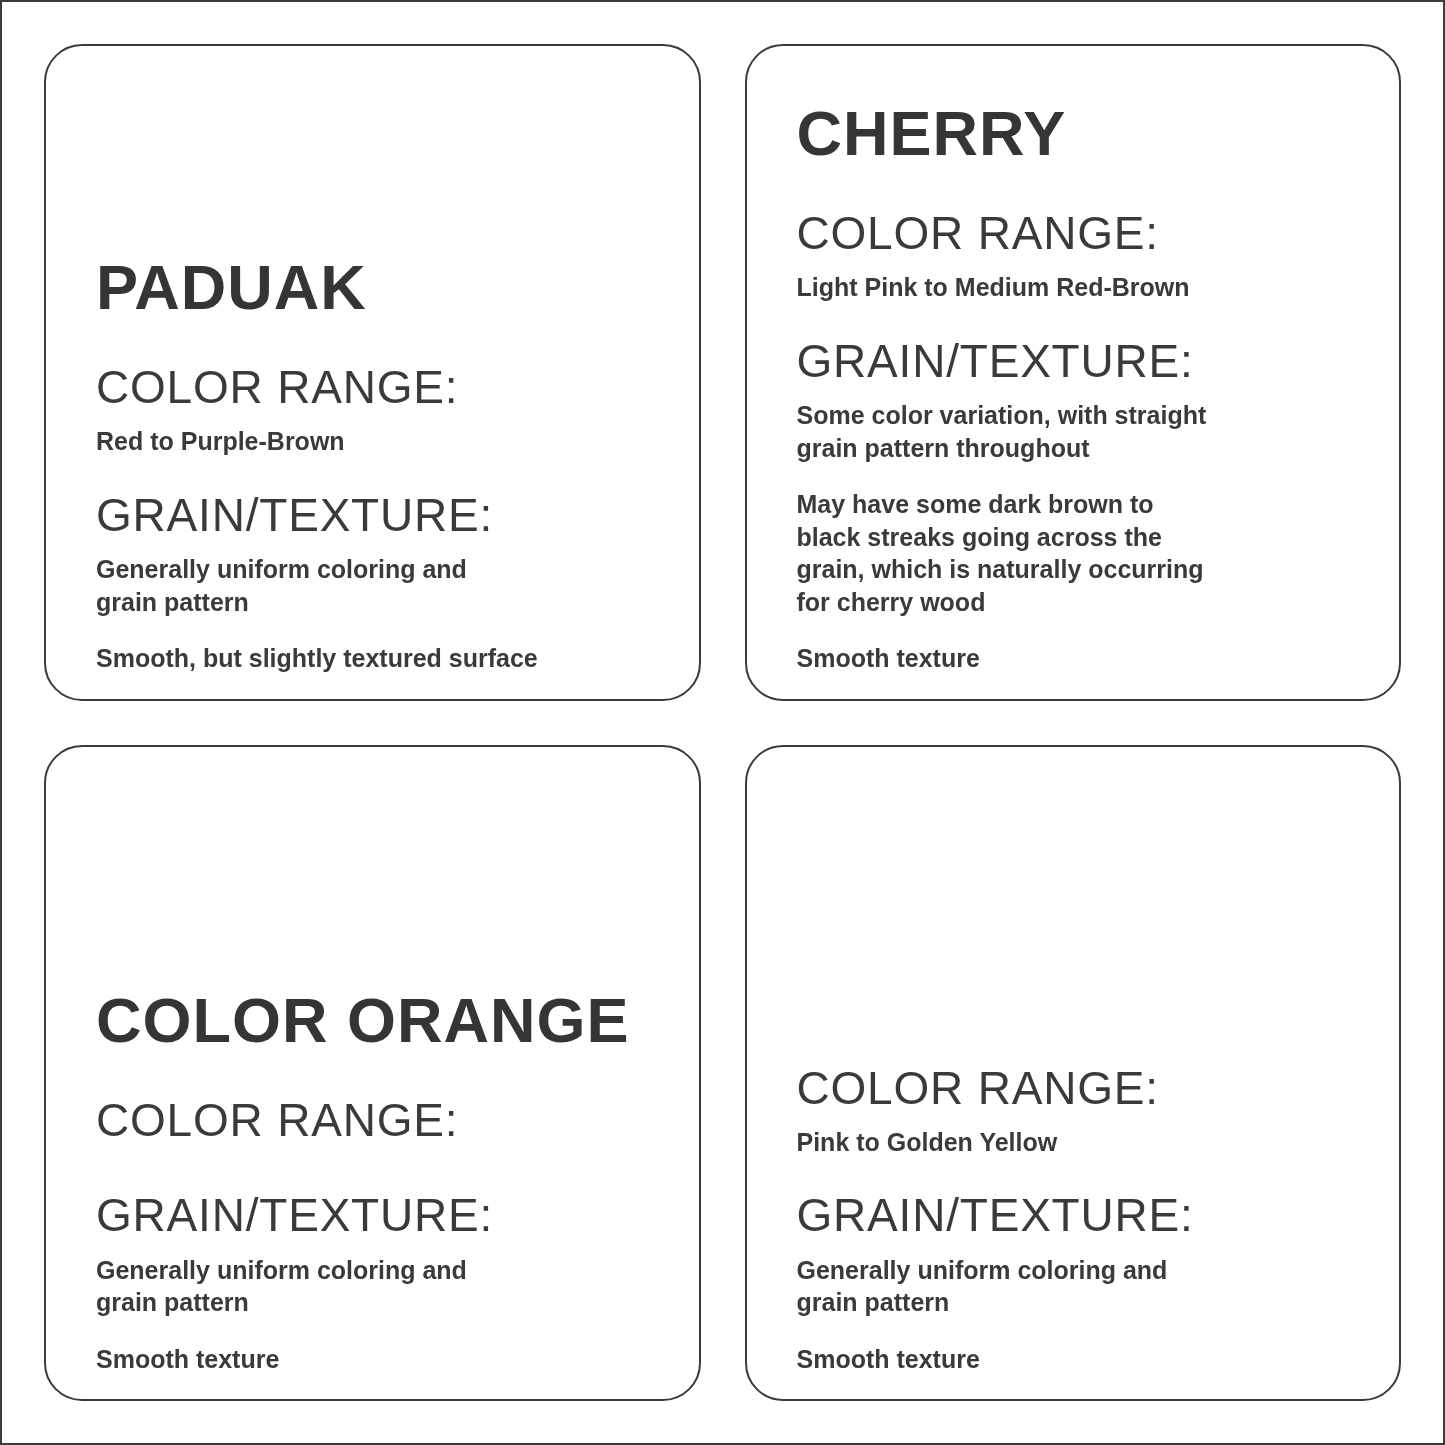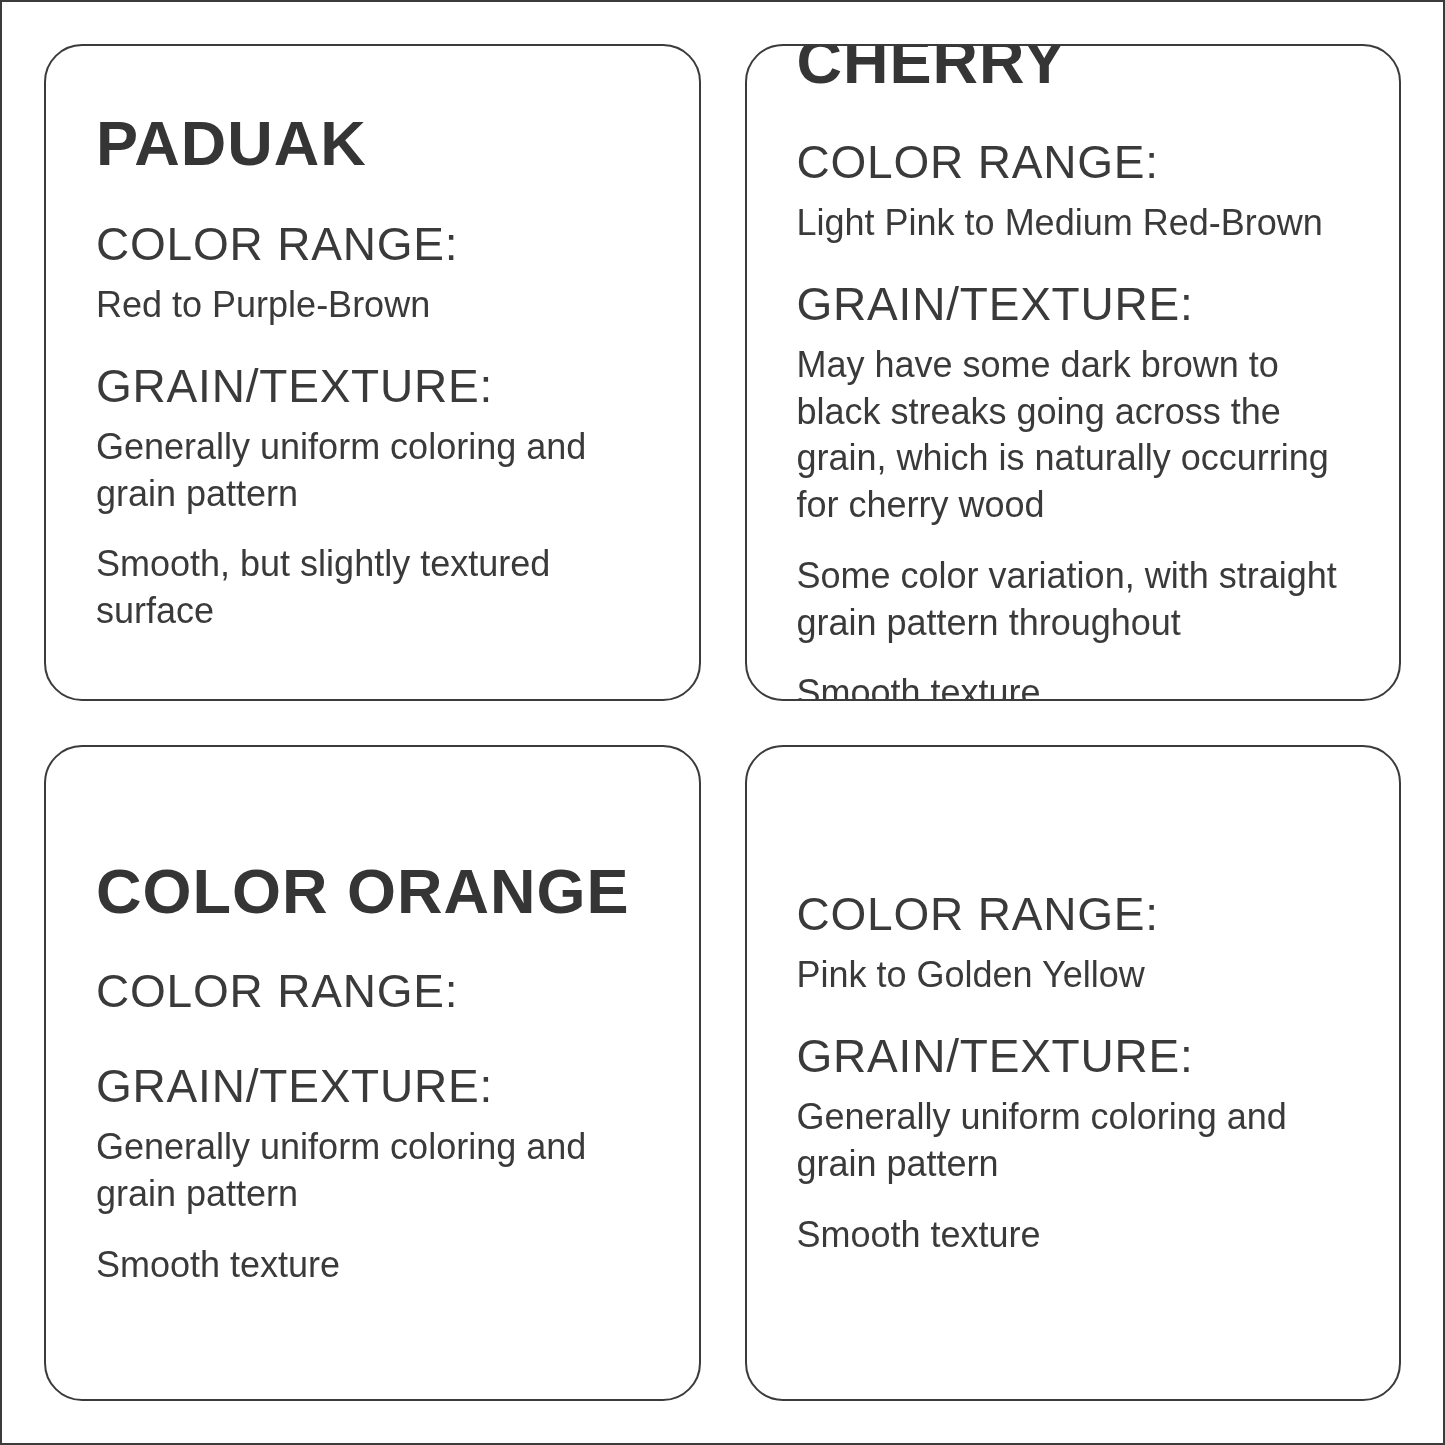--- a/index.html
+++ b/index.html
@@ -27,21 +27,21 @@
     gap: 44px;
   }
   .card {
     box-sizing: border-box;
     border: 2px solid #3b3b3b;
     border-radius: 38px;
     background: #ffffff;
     padding: 24px 38px 24px 50px;
     display: flex;
     flex-direction: column;
-    justify-content: center;
+    justify-content: flex-end;
     overflow: hidden;
   }
   .card-title {
     font-size: 63px;
     font-weight: 700;
     letter-spacing: 1px;
     line-height: 1.1;
     margin: 0 0 38px 0;
     color: #353535;
   }
@@ -49,22 +49,22 @@
   .section + .section { margin-top: 30px; }
   .sec-heading {
     font-size: 46px;
     font-weight: 400;
     letter-spacing: 0.8px;
     line-height: 1.2;
     margin: 0 0 10px 0;
     color: #3a3a3a;
   }
   .para {
-    font-size: 36px;
-    font-weight: 400;
+    font-size: 25px;
+    font-weight: 700;
     line-height: 1.3;
     margin: 0 0 24px 0;
     white-space: pre-wrap;
     color: #3a3a3a;
   }
   .para:last-child { margin-bottom: 0; }
 </style>
 </head>
 <body>
 
@@ -85,26 +85,26 @@
   </section>
 
   <section class="card">
     <h1 class="card-title">CHERRY</h1>
     <div class="section">
       <h2 class="sec-heading">COLOR RANGE:</h2>
       <p class="para">Light Pink to Medium Red-Brown</p>
     </div>
     <div class="section">
       <h2 class="sec-heading">GRAIN/TEXTURE:</h2>
+      <p class="para">Some color variation, with straight
+grain pattern throughout</p>
       <p class="para">May have some dark brown to
 black streaks going across the
 grain, which is naturally occurring
 for cherry wood</p>
-      <p class="para">Some color variation, with straight
-grain pattern throughout</p>
       <p class="para">Smooth texture</p>
     </div>
   </section>
 
   <section class="card">
     <h1 class="card-title">COLOR ORANGE</h1>
     <div class="section">
       <h2 class="sec-heading">COLOR RANGE:</h2>
     </div>
     <div class="section">

